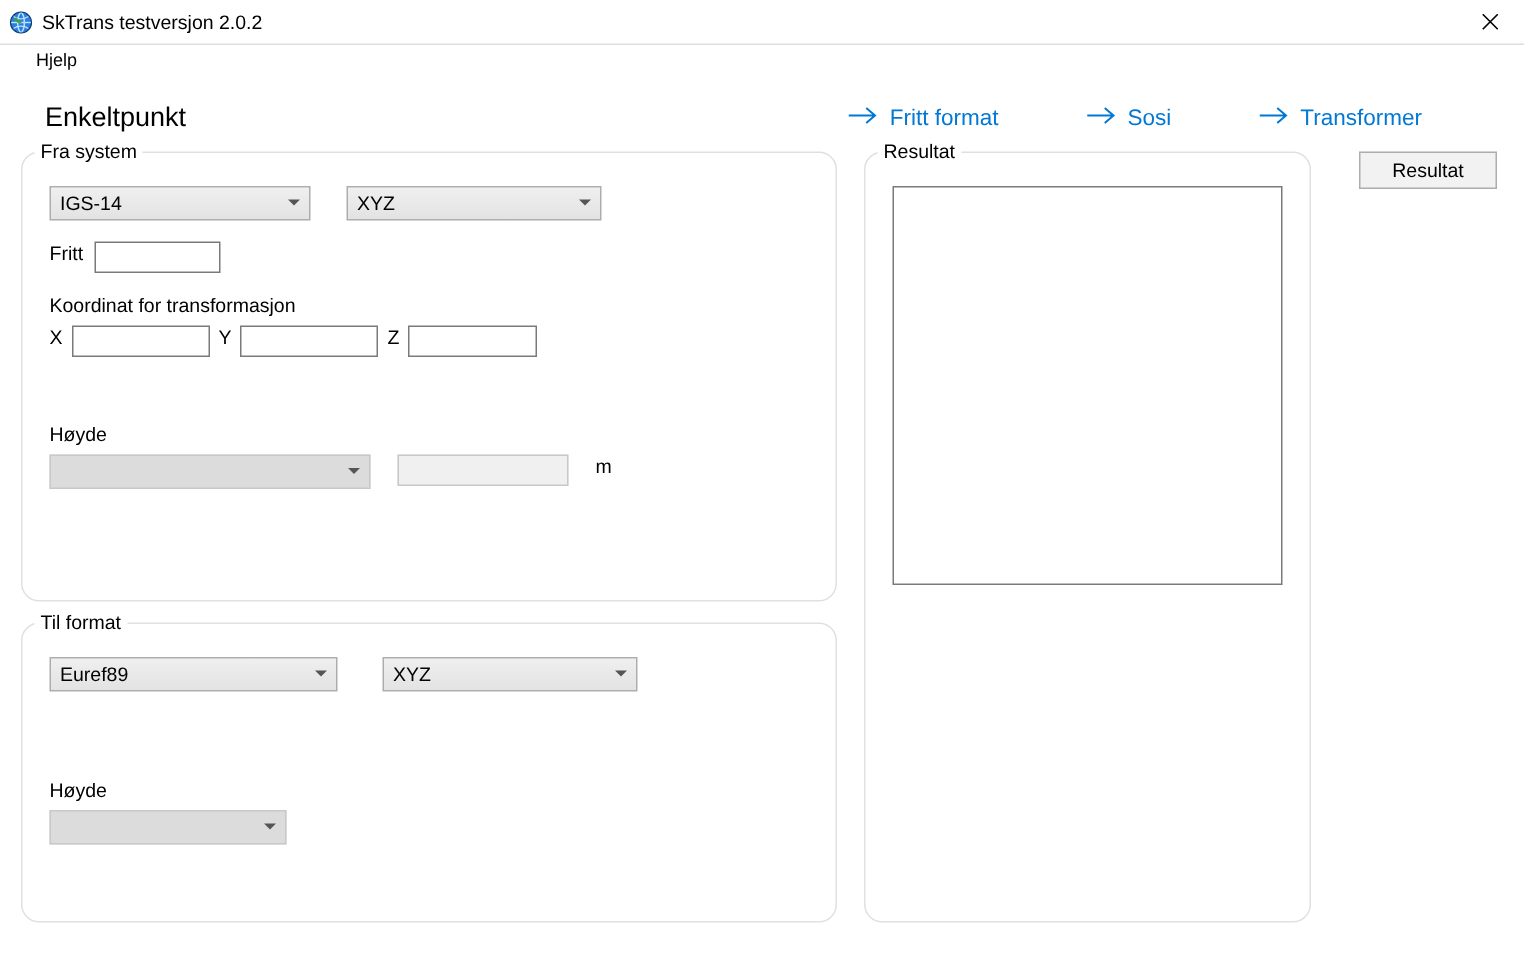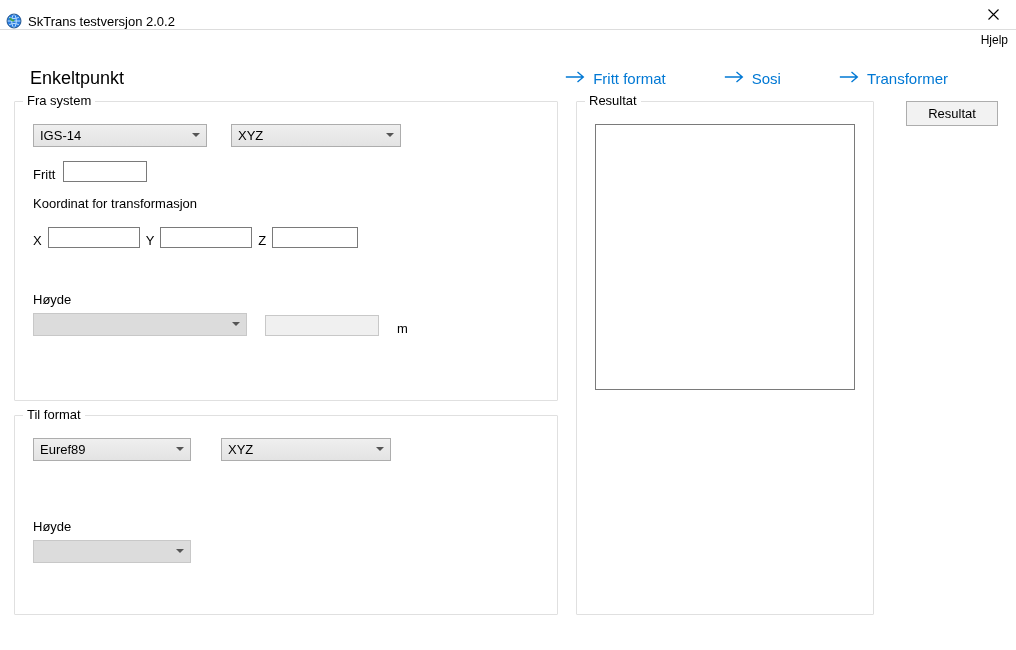--- a/index.html
+++ b/index.html
@@ -20,34 +20,34 @@
     background:var(--bg);
     color:var(--fg);
     font-family:"Segoe UI",Tahoma,Arial,sans-serif;
     font-size:13px;
     overflow:hidden;
     position:relative;
   }
 
   
   .titlebar{
-    display:flex;align-items:flex-end;height:30px;
+    display:flex;align-items:center;height:30px;
     padding:0 0 0 6px;
     border-bottom:1px solid #ddd;
   }
   .titlebar .globe{width:16px;height:16px;margin-right:6px;flex:none}
   .titlebar .title{flex:none}
   .titlebar .spacer{flex:1}
   .titlebar .close{
     width:46px;height:30px;display:flex;align-items:center;justify-content:center;
     cursor:pointer;
   }
   .menubar{
-    display:flex;justify-content:flex-end;
-    padding:0 8px;height:20px;align-items:center;
+    display:flex;justify-content:flex-start;
+    padding:0 24px;height:20px;align-items:center;
     font-size:12px;
   }
 
   
   .header{
     display:flex;align-items:center;
     padding:18px 28px 8px 30px;
   }
   .header h1{
     margin:0;font-weight:400;font-size:18px;
@@ -64,21 +64,21 @@
     display:flex;gap:18px;
     padding:4px 18px 16px 14px;
   }
   .left{width:646px;display:flex;flex-direction:column;gap:14px}
   .right{flex:1;display:flex;flex-direction:row;gap:14px}
 
   
   .panel{
     position:relative;
     border:1px solid var(--fieldset-border);
-    border-radius:1px;
+    border-radius:12px;
     padding:22px 18px 24px 18px;
   }
   .panel .legend{
     position:absolute;top:-9px;left:8px;
     background:var(--bg);padding:0 4px;font-size:13px;
   }
 
   
   .select{
     height:23px;
@@ -105,21 +105,21 @@
     background:#f0f0f0;border-color:#c8c8c8;color:#888;
   }
   .btn{
     height:25px;min-width:92px;
     background:#f2f2f2;border:1px solid var(--ctrl-border);
     font-size:13px;display:inline-flex;align-items:center;justify-content:center;
     cursor:default;padding:0 10px;
   }
   .btn.primary{border:2px solid var(--focus);height:26px;}
 
-  .row{display:flex;align-items:flex-end;gap:8px;margin-bottom:14px}
+  .row{display:flex;align-items:flex-start;gap:8px;margin-bottom:14px}
   .row.last{margin-bottom:0}
   .label{font-size:13px}
 
   
   .resultPanel{min-height:418px}
   .resultBox{
     width:260px;height:266px;border:1px solid #7a7a7a;background:#fff;
     margin:0 auto;
   }
 
@@ -189,21 +189,21 @@
         <span class="select" style="width:170px">
           <span>XYZ</span>
         </span>
       </div>
 
       <div class="row">
         <span class="label">Fritt</span>
         <input class="textbox" style="width: 84px;">
       </div>
 
-      <div class="row" style="margin-bottom:16px">
+      <div class="row" style="margin-bottom:6px">
         <span class="label">Koordinat for transformasjon</span>
       </div>
       <div class="row" style="gap:6px;margin-bottom:44px">
         <span class="label">X</span>
         <input class="textbox" style="width: 92px;">
         <span class="label">Y</span>
         <input class="textbox" style="width: 92px;">
         <span class="label">Z</span>
         <input class="textbox" style="width: 86px;">
       </div>
@@ -215,21 +215,21 @@
         <span class="select disabled" style="width:214px"></span>
         <input class="textbox disabled" style="width: 114px;">
         <span class="label">m</span>
       </div>
     </div>
 
     <div class="panel" style="min-height:200px">
       <span class="legend">Til format</span>
 
       <div class="row" style="margin-bottom:58px">
-        <span class="select" style="width:158px">
+        <span class="select" style="width:192px">
           <span>Euref89</span>
         </span>
         <span style="width:14px"></span>
         <span class="select" style="width:170px">
           <span>XYZ</span>
         </span>
       </div>
 
       <div class="row" style="margin-bottom:6px">
         <span class="label">Høyde</span>

